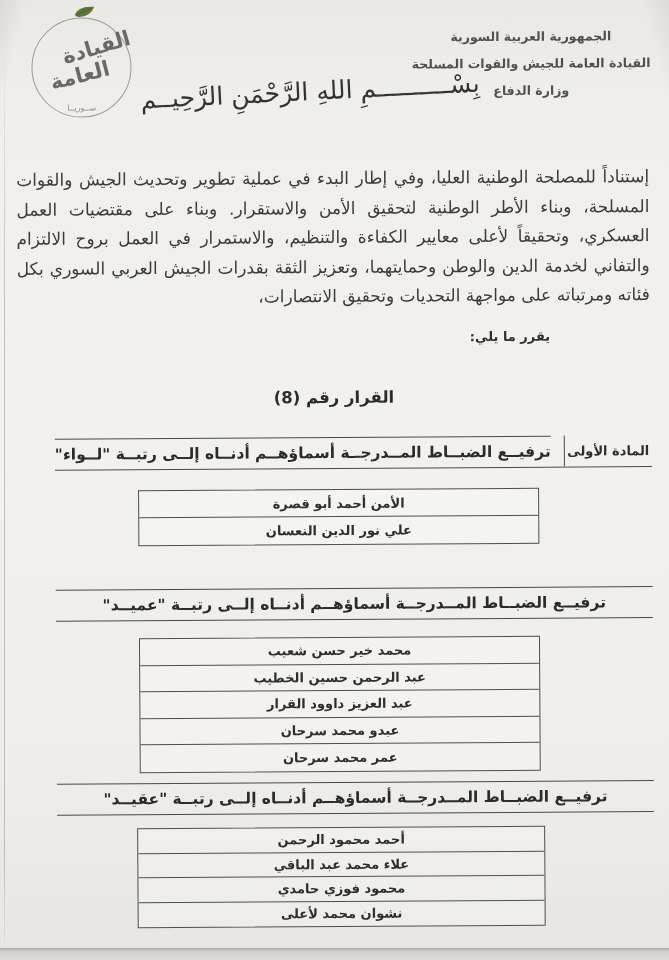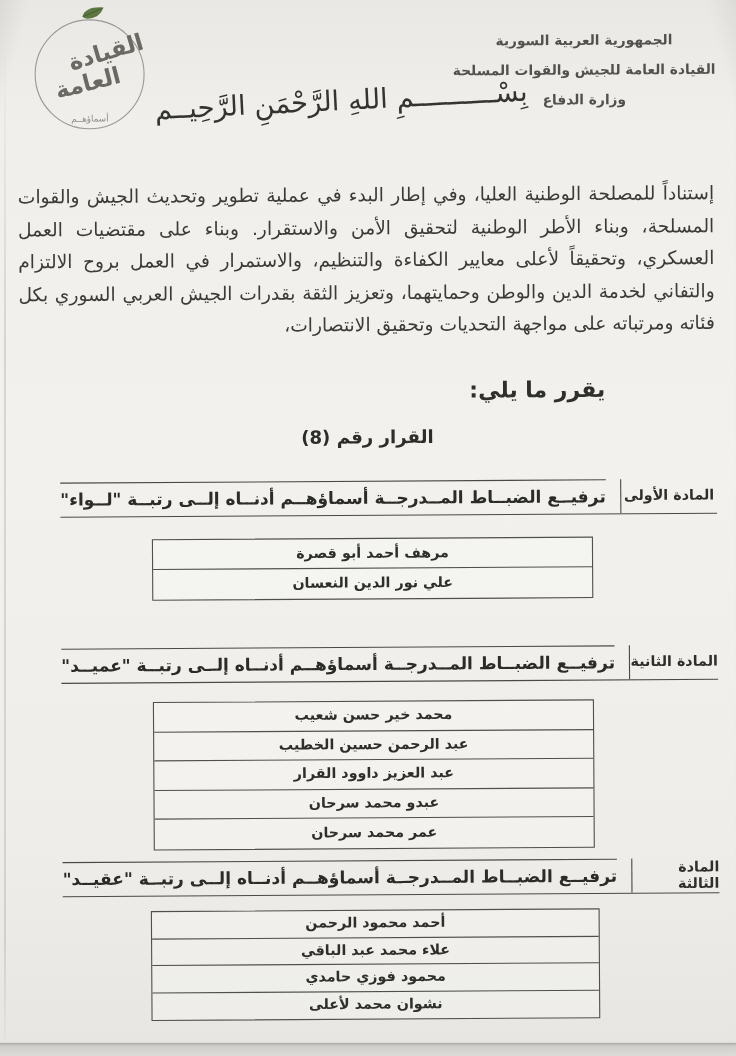--- a/index.html
+++ b/index.html
@@ -41,21 +41,21 @@
 
   
   .basmala { position:absolute; top:76px; left:182px; width:300px; text-align:center;
     font-size:25px; color:#34342f; transform:rotate(-2.5deg); direction:rtl; white-space:nowrap; }
 
   
   .preamble { position:absolute; top:164px; right:18px; left:18px;
     font-size:17px; line-height:29.5px; color:#3b3b37; text-align:justify;
     text-align-last:right; direction:rtl; }
 
-  .decides { position:absolute; top:343px; right:118px; font-size:20px;
+  .decides { position:absolute; top:330px; right:118px; font-size:13px;
     font-weight:bold; color:#2f2f2b; }
   .decision-no { position:absolute; top:388px; left:0; width:100%; text-align:center;
     font-size:16.5px; font-weight:bold; color:#2c2c28; }
 
   
   .article { position:absolute; right:17px; left:55px; height:32px; display:flex;
     direction:rtl; border-bottom:1.6px solid #4a4a44; }
   .article .lbl { width:99px; display:flex; align-items:center; justify-content:center;
     font-size:13px; font-weight:bold; color:#2e2e2a;
     border-left:1.6px solid #4a4a44;margin-left:13px; }
@@ -92,45 +92,44 @@
     <div class="stamp">
       <span class="leaf">
         <svg width="22" height="16" viewBox="0 0 22 16">
           <path d="M2 13 Q3.5 3 20 2 Q18 12 7 14 Q4 14.5 2 13 Z" fill="#5d7742"></path>
           <path d="M3 12.5 Q10 8 19 3" stroke="#43582e" stroke-width="0.7" fill="none"></path>
         </svg>
       </span>
       <div class="stamp-circle"></div>
       <span class="stamp-w1">القيادة</span>
       <span class="stamp-w2">العامة</span>
-      <div class="stamp-country">أسماؤهــم</div>
+      <div class="stamp-country">ســوريــا</div>
     </div>
 
     <div class="basmala">بِسْــــــــــمِ اللهِ الرَّحْمَنِ الرَّحِيــم</div>
 
     <div class="preamble">إستناداً للمصلحة الوطنية العليا، وفي إطار البدء في عملية تطوير وتحديث الجيش والقوات المسلحة، وبناء الأطر الوطنية لتحقيق الأمن والاستقرار. وبناء على مقتضيات العمل العسكري، وتحقيقاً لأعلى معايير الكفاءة والتنظيم، والاستمرار في العمل بروح الالتزام والتفاني لخدمة الدين والوطن وحمايتهما، وتعزيز الثقة بقدرات الجيش العربي السوري بكل فئاته ومرتباته على مواجهة التحديات وتحقيق الانتصارات،</div>
 
     <div class="decides">يقرر ما يلي:</div>
     <div class="decision-no">القرار رقم (8)</div>
 
     <div class="article art1">
       <div class="lbl">المادة الأولى</div>
       <div class="desc">ترفيــع الضبــاط المــدرجــة أسماؤهــم أدنــاه إلــى رتبــة "لــواء"</div>
     </div>
     <div class="ntable tbl1">
       <div class="trow">
-          <span>مرهف أحمد أبو قصرة</span>
+          <span>الأمن أحمد أبو قصرة</span>
         </div>
       <div class="trow">
           <span>علي نور الدين النعسان</span>
         </div>
     </div>
 
     <div class="article art2">
-      <div class="lbl">المادة الثانية</div>
       <div class="desc">ترفيــع الضبــاط المــدرجــة أسماؤهــم أدنــاه إلــى رتبــة "عميــد"</div>
     </div>
     <div class="ntable tbl2">
       <div class="trow">
           <span>محمد خير حسن شعيب</span>
         </div>
       <div class="trow">
           <span>عبد الرحمن حسين الخطيب</span>
         </div>
       <div class="trow">
@@ -138,21 +137,20 @@
         </div>
       <div class="trow">
           <span>عبدو محمد سرحان</span>
         </div>
       <div class="trow">
           <span>عمر محمد سرحان</span>
         </div>
     </div>
 
     <div class="article art3">
-      <div class="lbl">المادة الثالثة</div>
       <div class="desc">ترفيــع الضبــاط المــدرجــة أسماؤهــم أدنــاه إلــى رتبــة "عقيــد"</div>
     </div>
     <div class="ntable tbl3">
       <div class="trow">
           <span>أحمد محمود الرحمن</span>
         </div>
       <div class="trow">
           <span>علاء محمد عبد الباقي</span>
         </div>
       <div class="trow">

